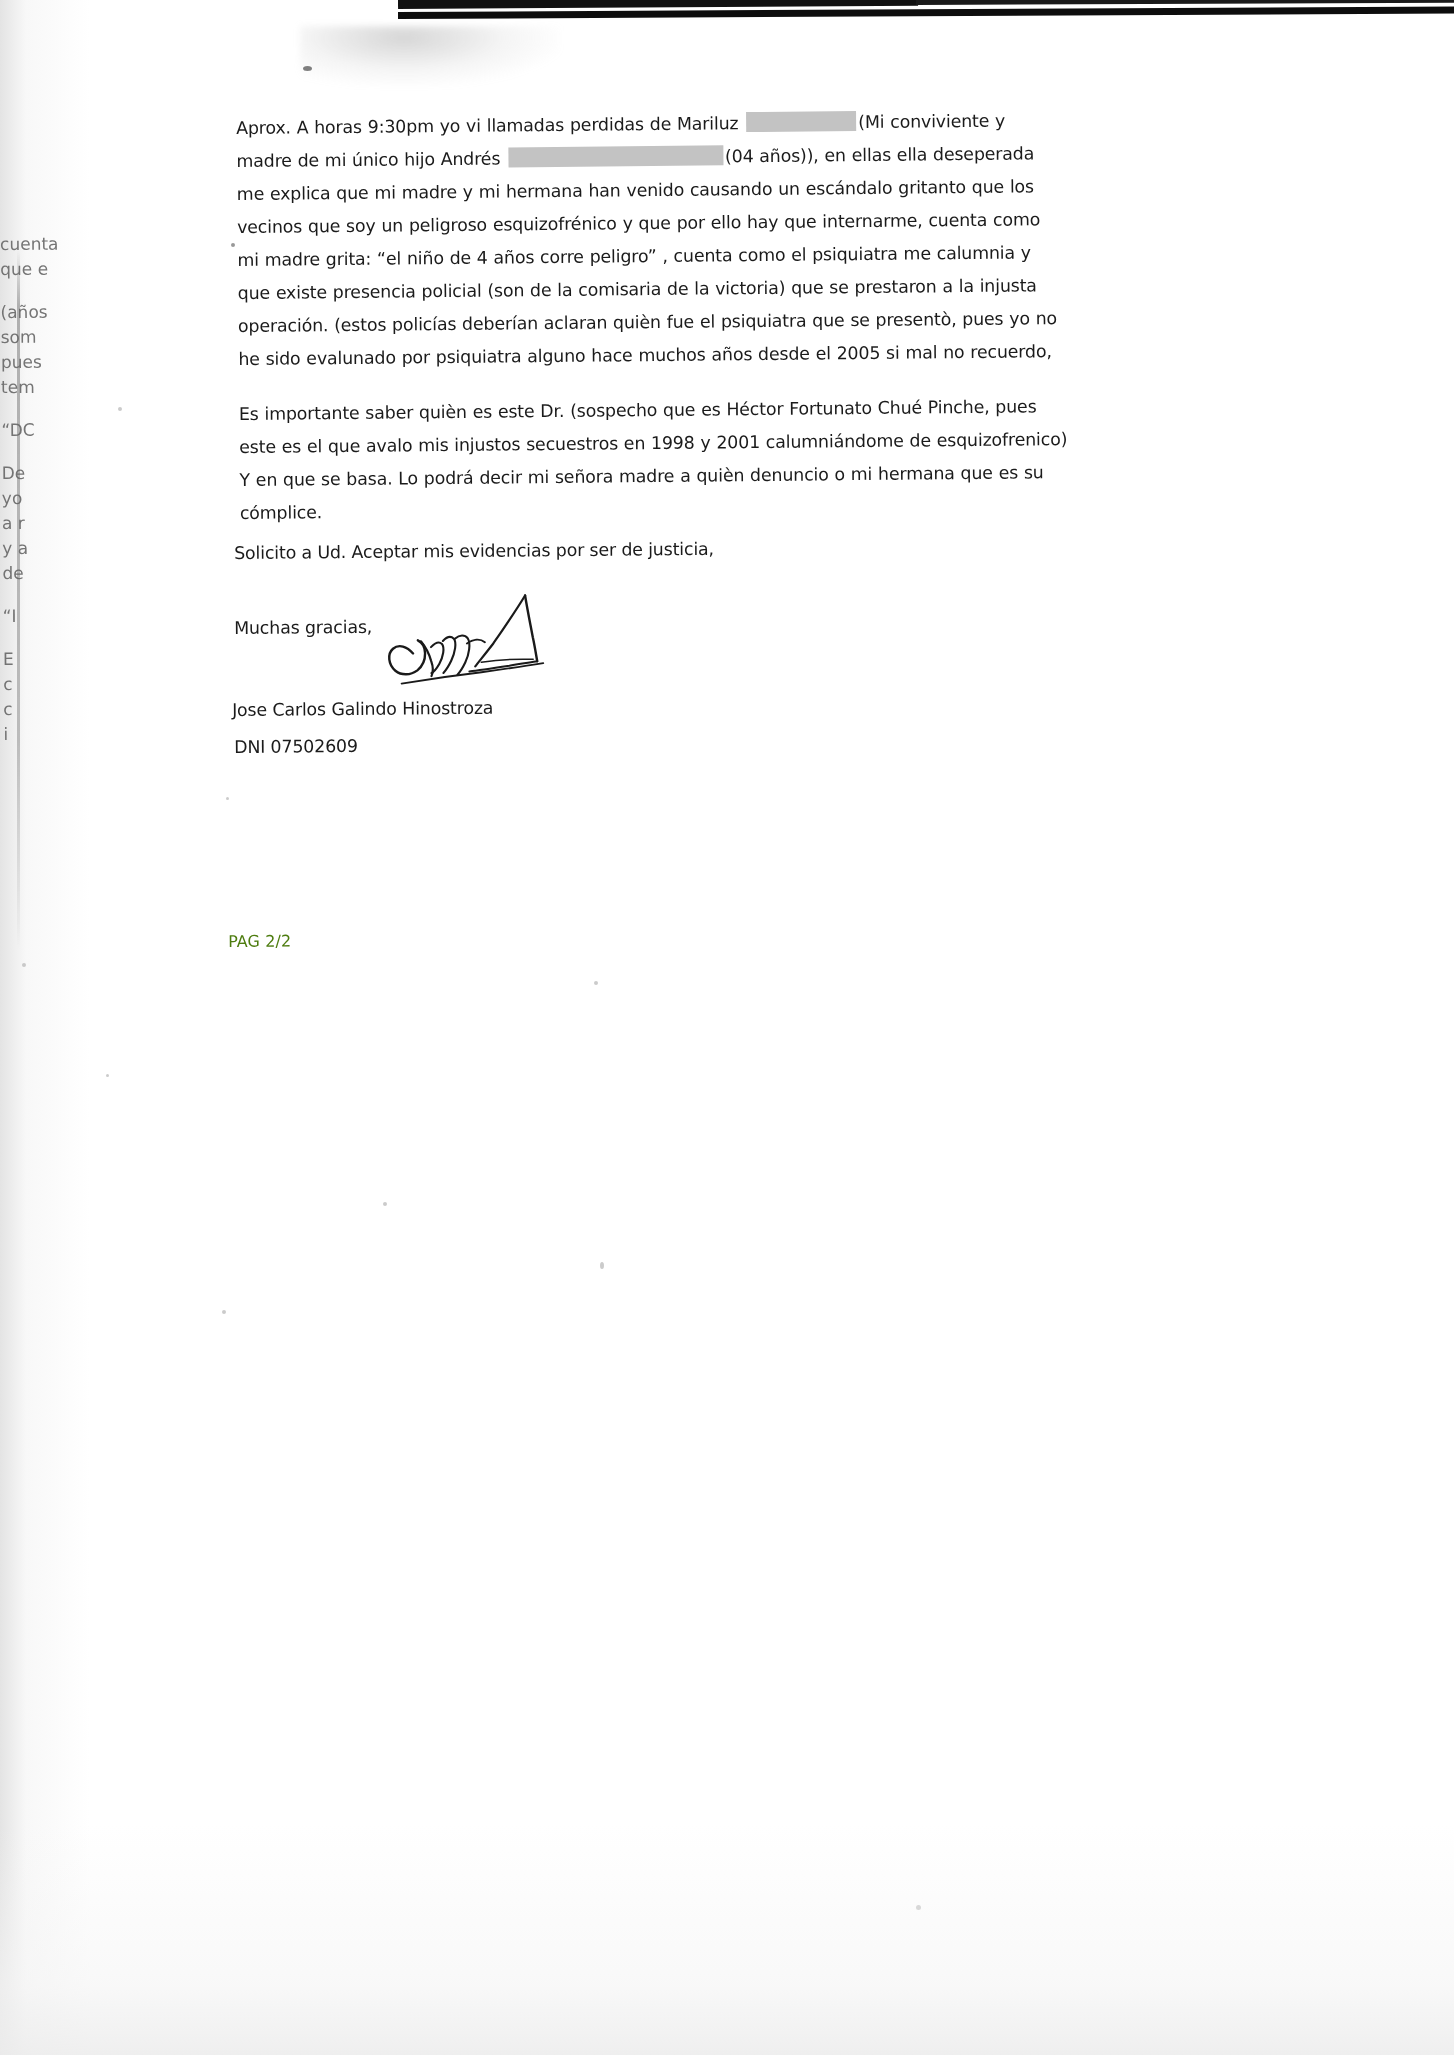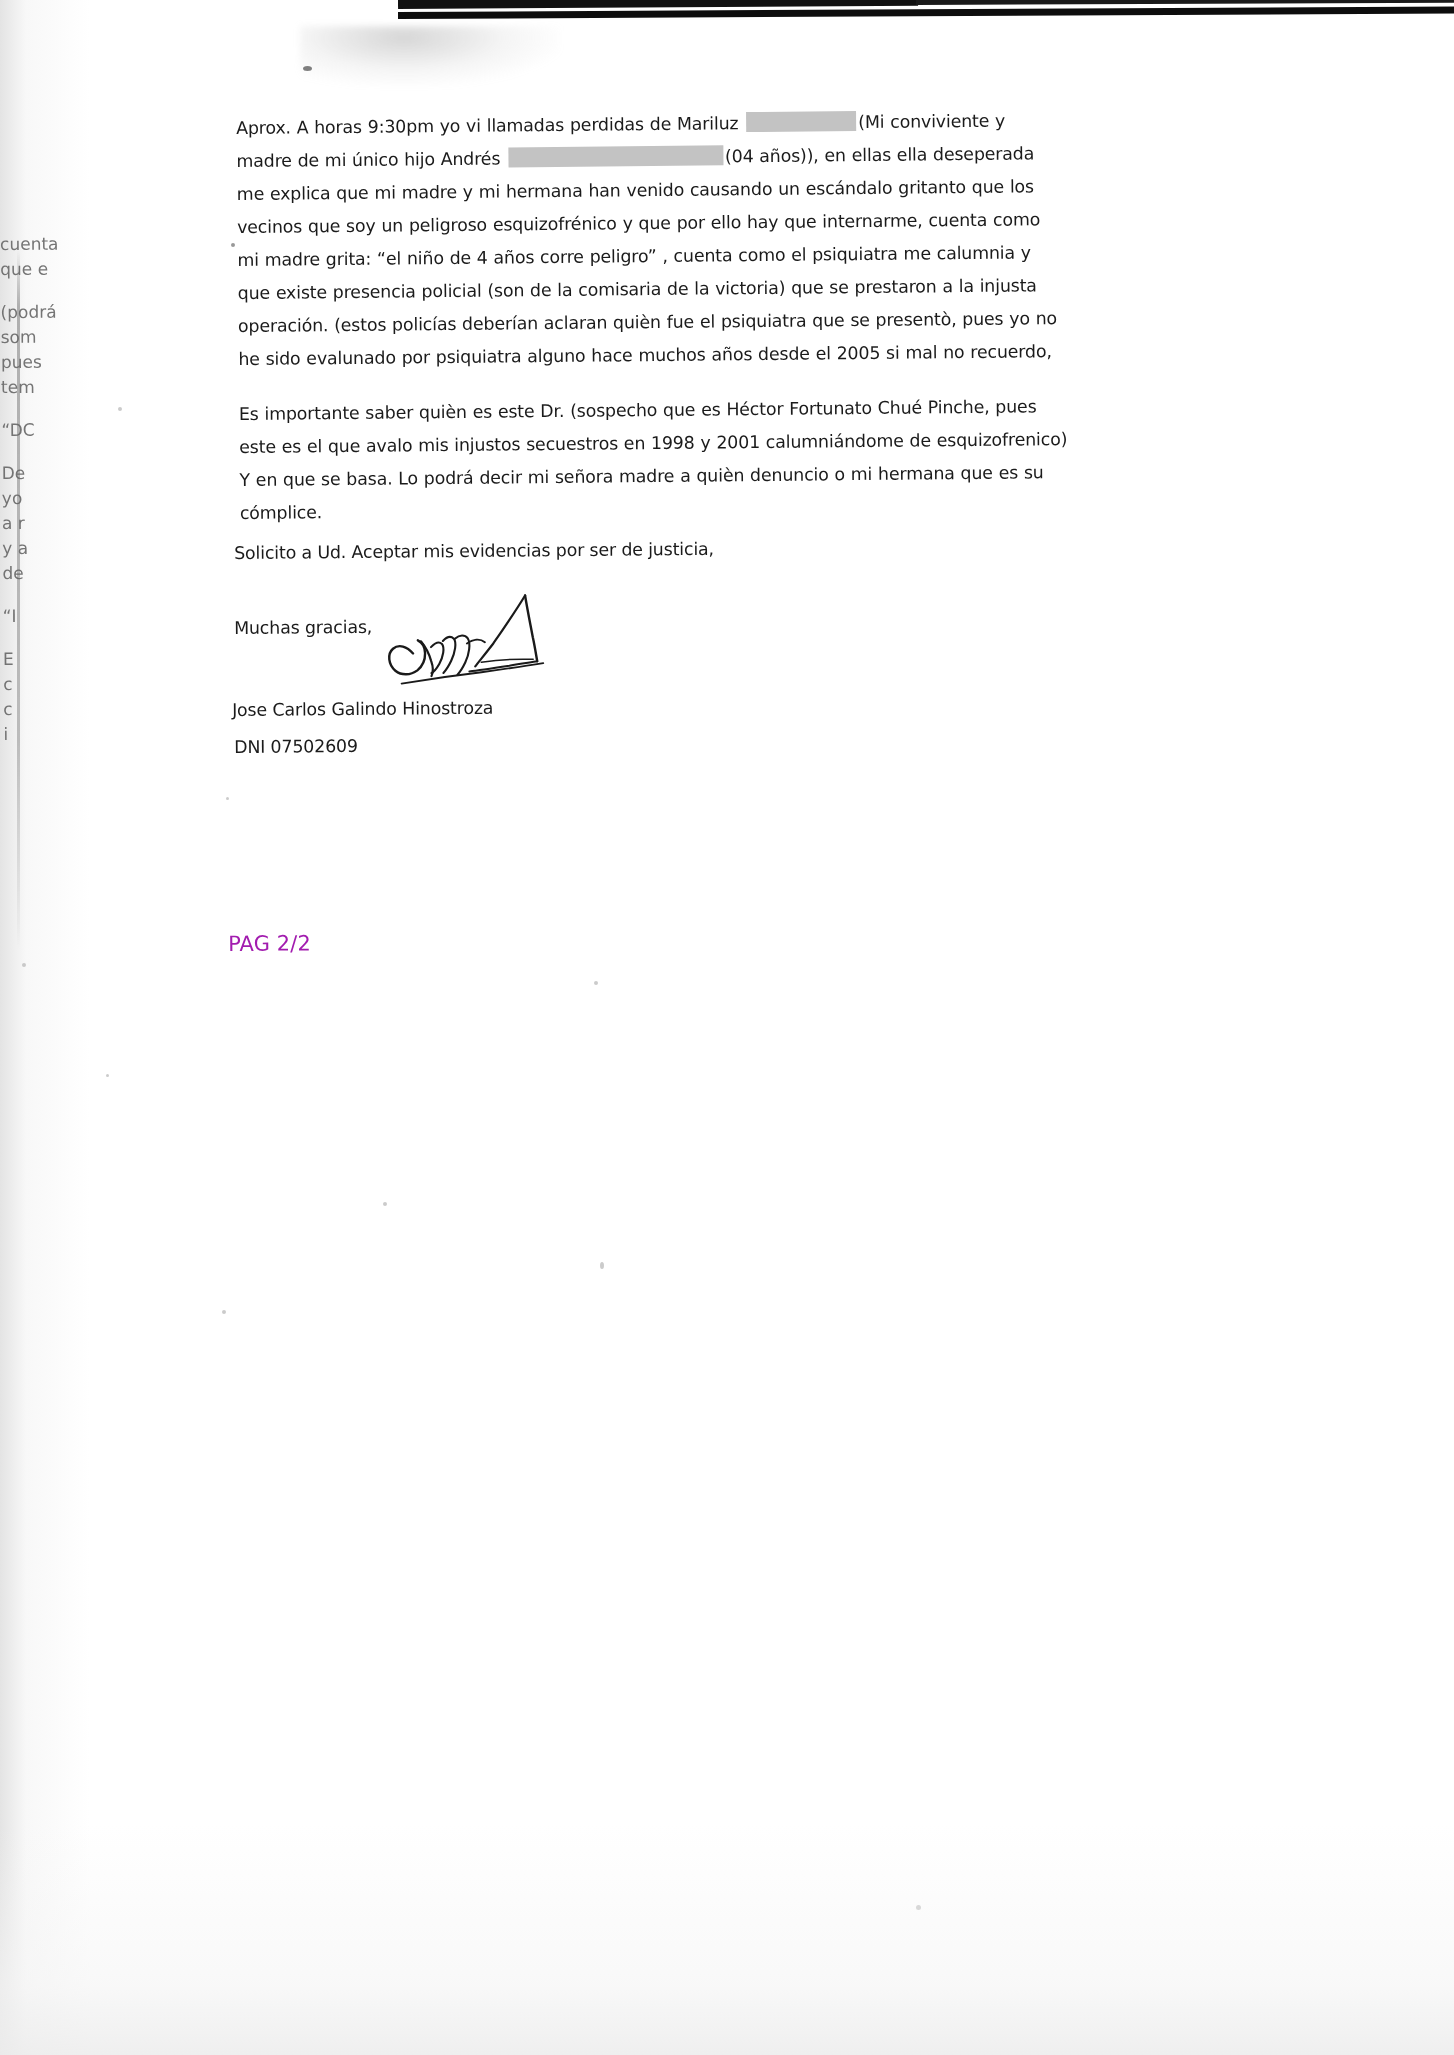--- a/index.html
+++ b/index.html
@@ -221,22 +221,22 @@
     letter-spacing: -0.15px;
     white-space: nowrap;
     transform: rotate(-0.5deg);
     transform-origin: left top;
   }
   .page-number {
     position: absolute;
     left: 228px;
     top: 932px;
     font-family: "DejaVu Sans", sans-serif;
-    font-size: 21px;
-    color: #a21caf;
+    font-size: 16px;
+    color: #4d7c0f;
     letter-spacing: 0.1px;
     white-space: nowrap;
     transform: rotate(-0.5deg);
     transform-origin: left top;
   }
 
   
   .signature {
     position: absolute;
     left: 380px;
@@ -280,21 +280,21 @@
   <div class="speck" style="left:383px;top:1202px;width:4px;height:4px;"></div>
   <div class="speck" style="left:222px;top:1310px;width:4px;height:4px;"></div>
   <div class="speck" style="left:600px;top:1262px;width:4px;height:7px;"></div>
   <div class="speck" style="left:916px;top:1905px;width:5px;height:5px;"></div>
   <div class="speck" style="left:106px;top:1074px;width:3px;height:3px;"></div>
 
   <div class="margin-fragments">
     <span class="frag">cuenta</span>
     <span class="frag">que e</span>
     <span class="frag gap-s"></span>
-    <span class="frag">(podrá</span>
+    <span class="frag">(años</span>
     <span class="frag">som</span>
     <span class="frag">pues</span>
     <span class="frag">tem</span>
     <span class="frag gap-s"></span>
     <span class="frag">“DC</span>
     <span class="frag gap-s"></span>
     <span class="frag">De</span>
     <span class="frag">yo</span>
     <span class="frag">a r</span>
     <span class="frag">y a</span>

